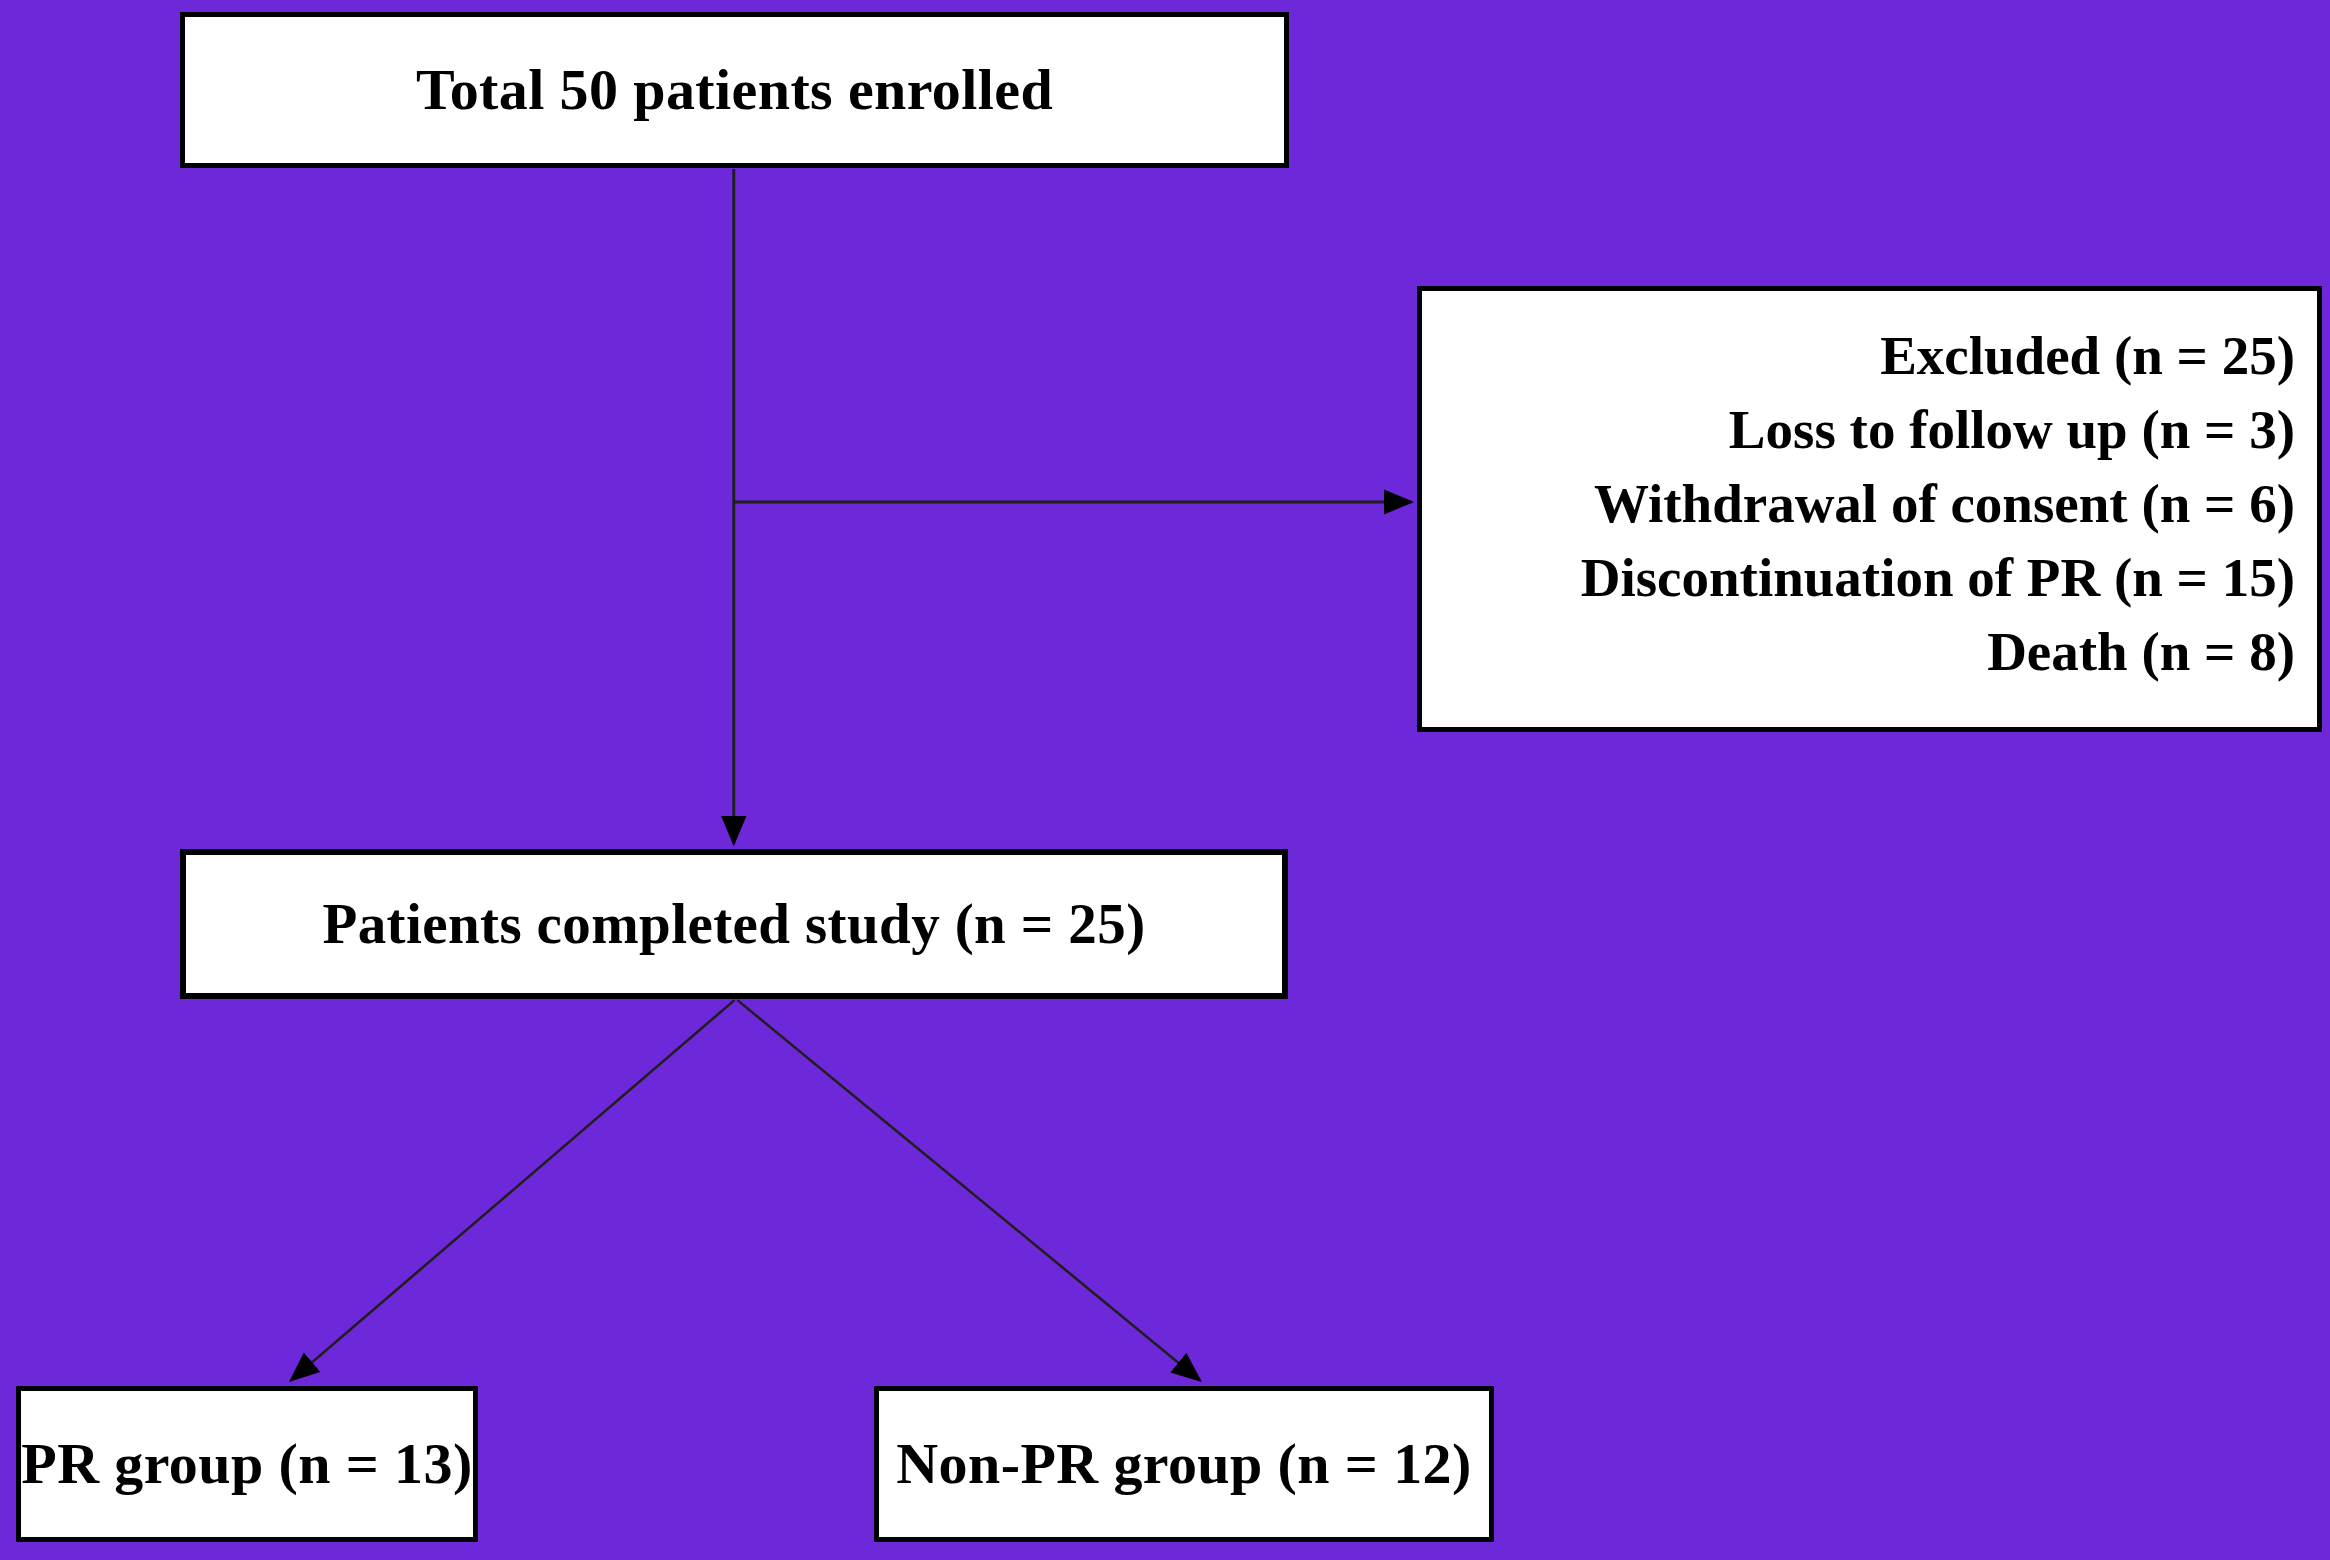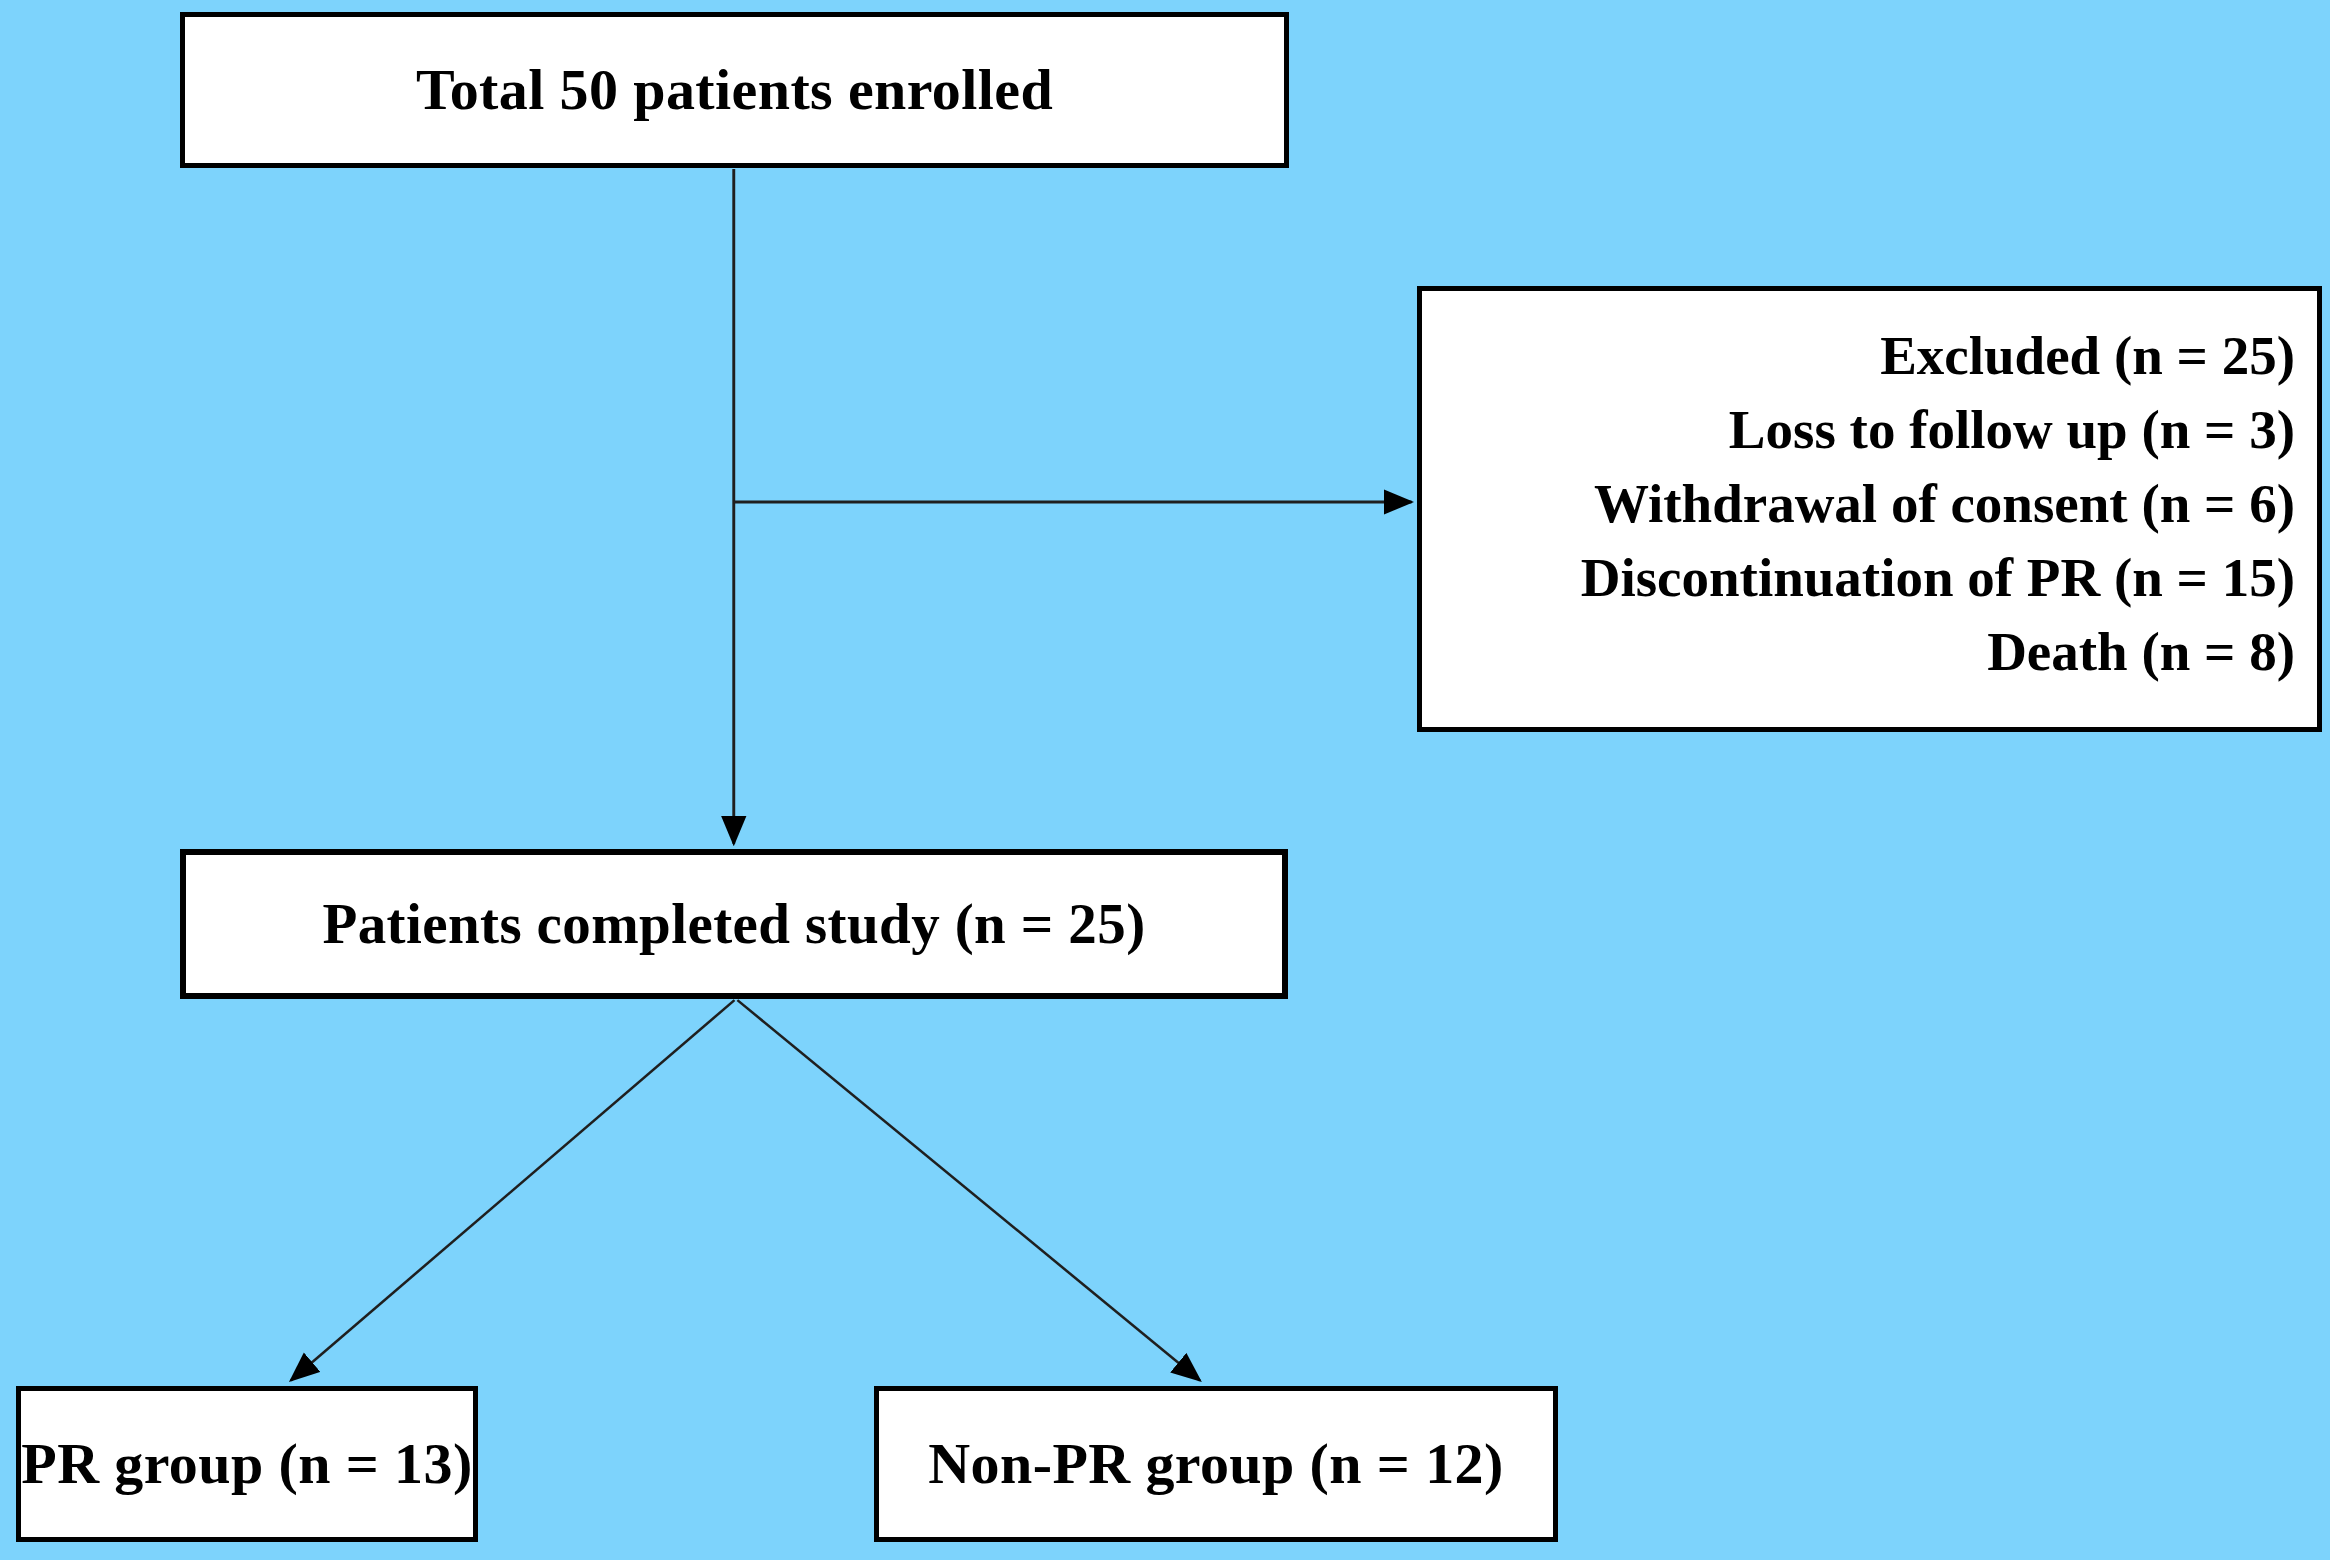--- a/index.html
+++ b/index.html
@@ -4,21 +4,21 @@
 <style>
   html, body {
     margin: 0;
     padding: 0;
     background: #ffffff;
   }
   .canvas {
     position: relative;
     width: 2330px;
     height: 1561px;
-    background: #7dd3fc;
+    background: #6d28d9;
     font-family: "Liberation Serif", "DejaVu Serif", serif;
     color: #000000;
     overflow: hidden;
   }
   .edges {
     position: absolute;
     left: 0;
     top: 0;
     width: 2330px;
     height: 1561px;
@@ -69,21 +69,21 @@
   .node-completed .label { font-size: 57px; }
 
   .node-pr {
     left: 16px; top: 1386px;
     width: 462px; height: 156px;
   }
   .node-pr .label { font-size: 58px; }
 
   .node-nonpr {
     left: 874px; top: 1386px;
-    width: 684px; height: 156px;
+    width: 620px; height: 156px;
   }
   .node-nonpr .label { font-size: 58px; }
 </style>
 </head>
 <body>
 
 <div class="canvas">
 
   <svg class="edges" width="2330" height="1561" viewBox="0 0 3204 2146" xmlns="http://www.w3.org/2000/svg" aria-hidden="true">
     <defs>

